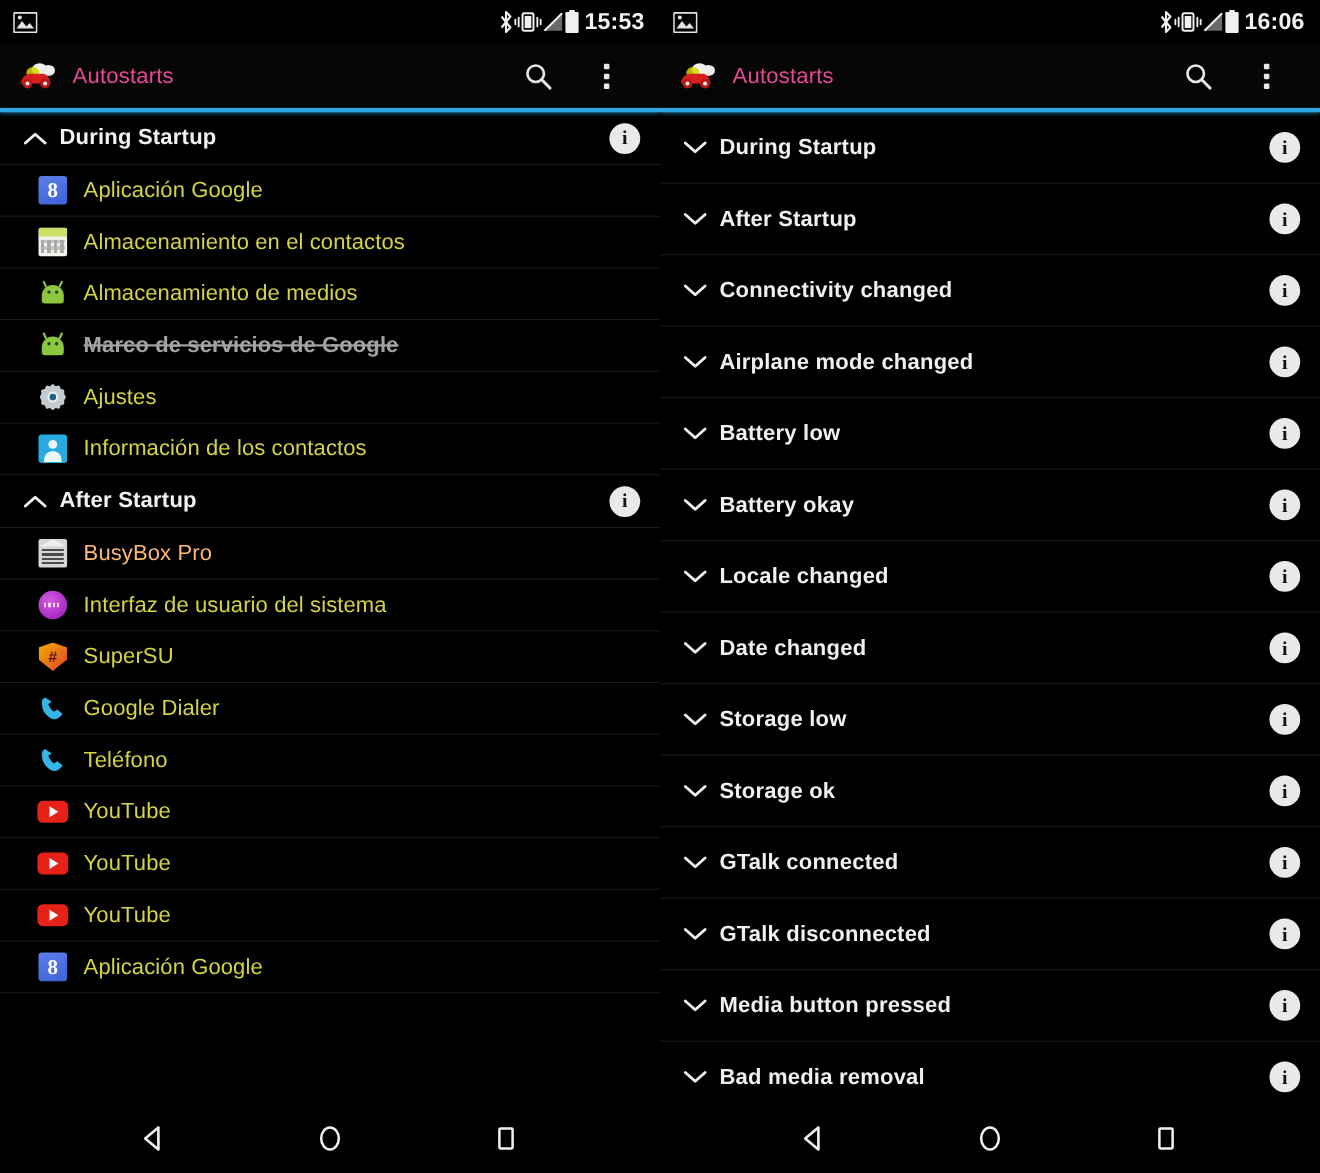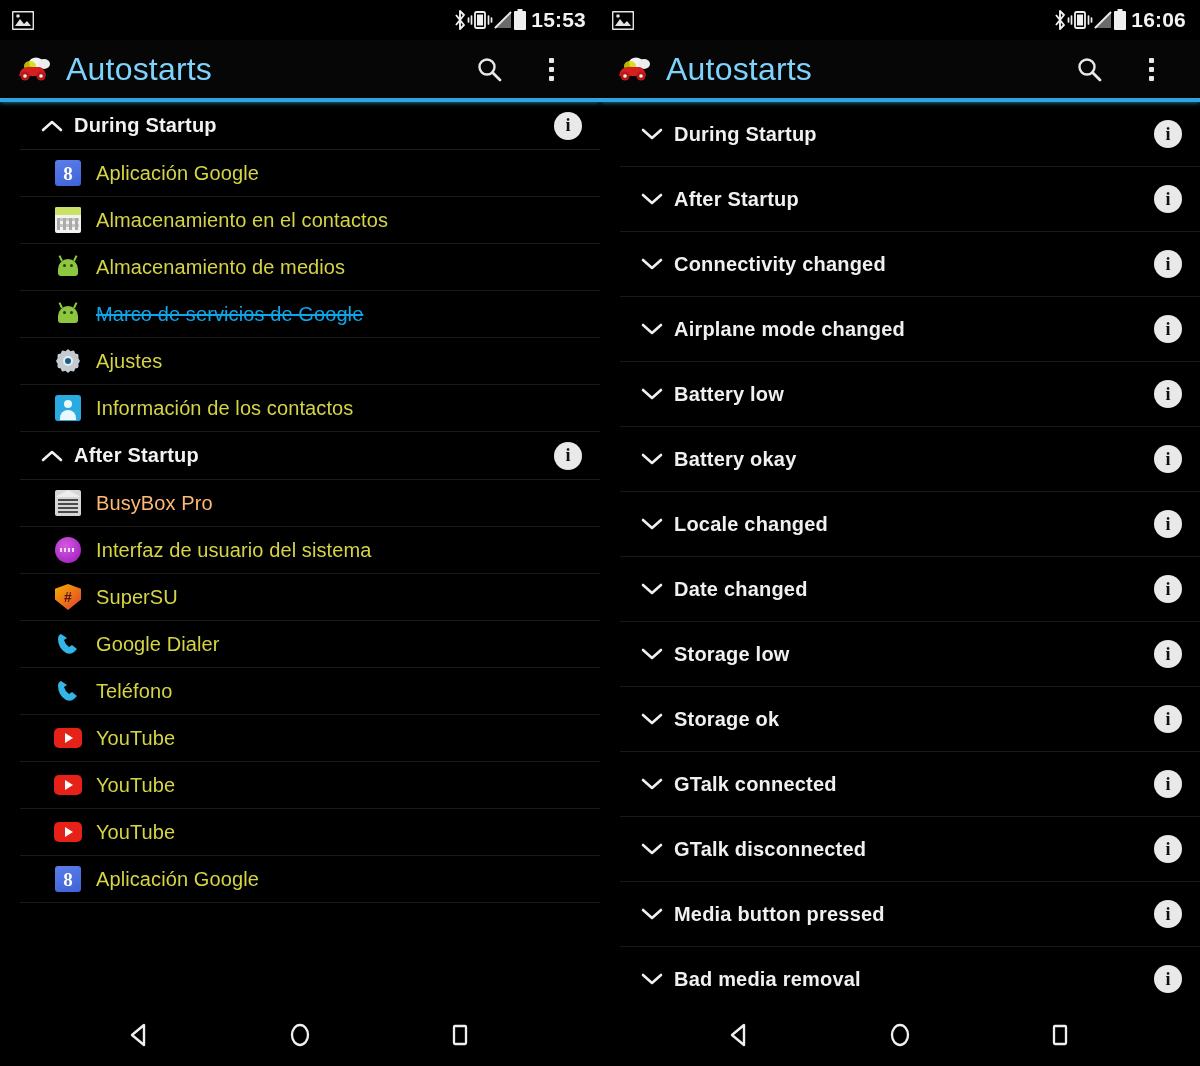--- a/index.html
+++ b/index.html
@@ -31,21 +31,21 @@
   
   .actionbar {
     height: 58px; width: 100%;
     display: flex; align-items: center;
     padding: 0 18px 0 14px;
     background: #060606;
     position: relative;
   }
   .app-icon { width: 40px; height: 30px; flex: 0 0 auto; margin-right: 12px; position: relative; }
   .app-title {
-    color: #7dd3fc; font-size: 32px; font-weight: normal;
+    color: #ec4899; font-size: 20px; font-weight: normal;
     letter-spacing: 0.2px;
   }
   .ab-actions { margin-left: auto; display: flex; align-items: center; gap: 0; }
   .ab-btn {
     width: 62px; height: 58px;
     display: flex; align-items: center; justify-content: center;
     cursor: pointer;
   }
   .overflow-dots { display: flex; flex-direction: column; gap: 4px; align-items: center; }
   .overflow-dots i { display: block; width: 5px; height: 5px; background: #e8e8e8; border-radius: 1px; }
@@ -96,21 +96,21 @@
     margin-right: 14px;
     display: flex; align-items: center; justify-content: center;
     position: relative;
   }
   .row-label {
     font-size: 20px; color: #d4d444; letter-spacing: 0.1px;
     white-space: nowrap;
   }
   .row-label.white { color: #fdba74; }
   .row-label.disabled {
-    color: #0ea5e9; font-weight: normal; text-decoration: line-through;
+    color: #a3a3a3; font-weight: bold; text-decoration: line-through;
     text-decoration-thickness: 2px;
   }
 
   
   .evt-row {
     height: 65px; width: 100%;
     display: flex; align-items: center;
     padding: 0 18px 0 10px;
     border-bottom: 1px solid #191919;
     cursor: pointer;
@@ -127,21 +127,21 @@
     background: #000;
     display: flex; align-items: center; justify-content: space-around;
     padding: 0 60px;
   }
   .nav-btn {
     width: 70px; height: 62px;
     display: flex; align-items: center; justify-content: center;
     cursor: pointer;
   }
 
-  .scroll-area { height: 902px; overflow: hidden; padding-left: 20px; }
+  .scroll-area { height: 902px; overflow: hidden; }
   .scroll-area.right { height: 902px; }
 
   
   .droid { width: 26px; height: 24px; position: relative; }
   .droid .head {
     position: absolute; left: 3px; top: 4px; width: 20px; height: 17px;
     background: #8dc63f; border-radius: 10px 10px 3px 3px;
   }
   .droid .ant {
     position: absolute; width: 2px; height: 6px; background: #8dc63f;

